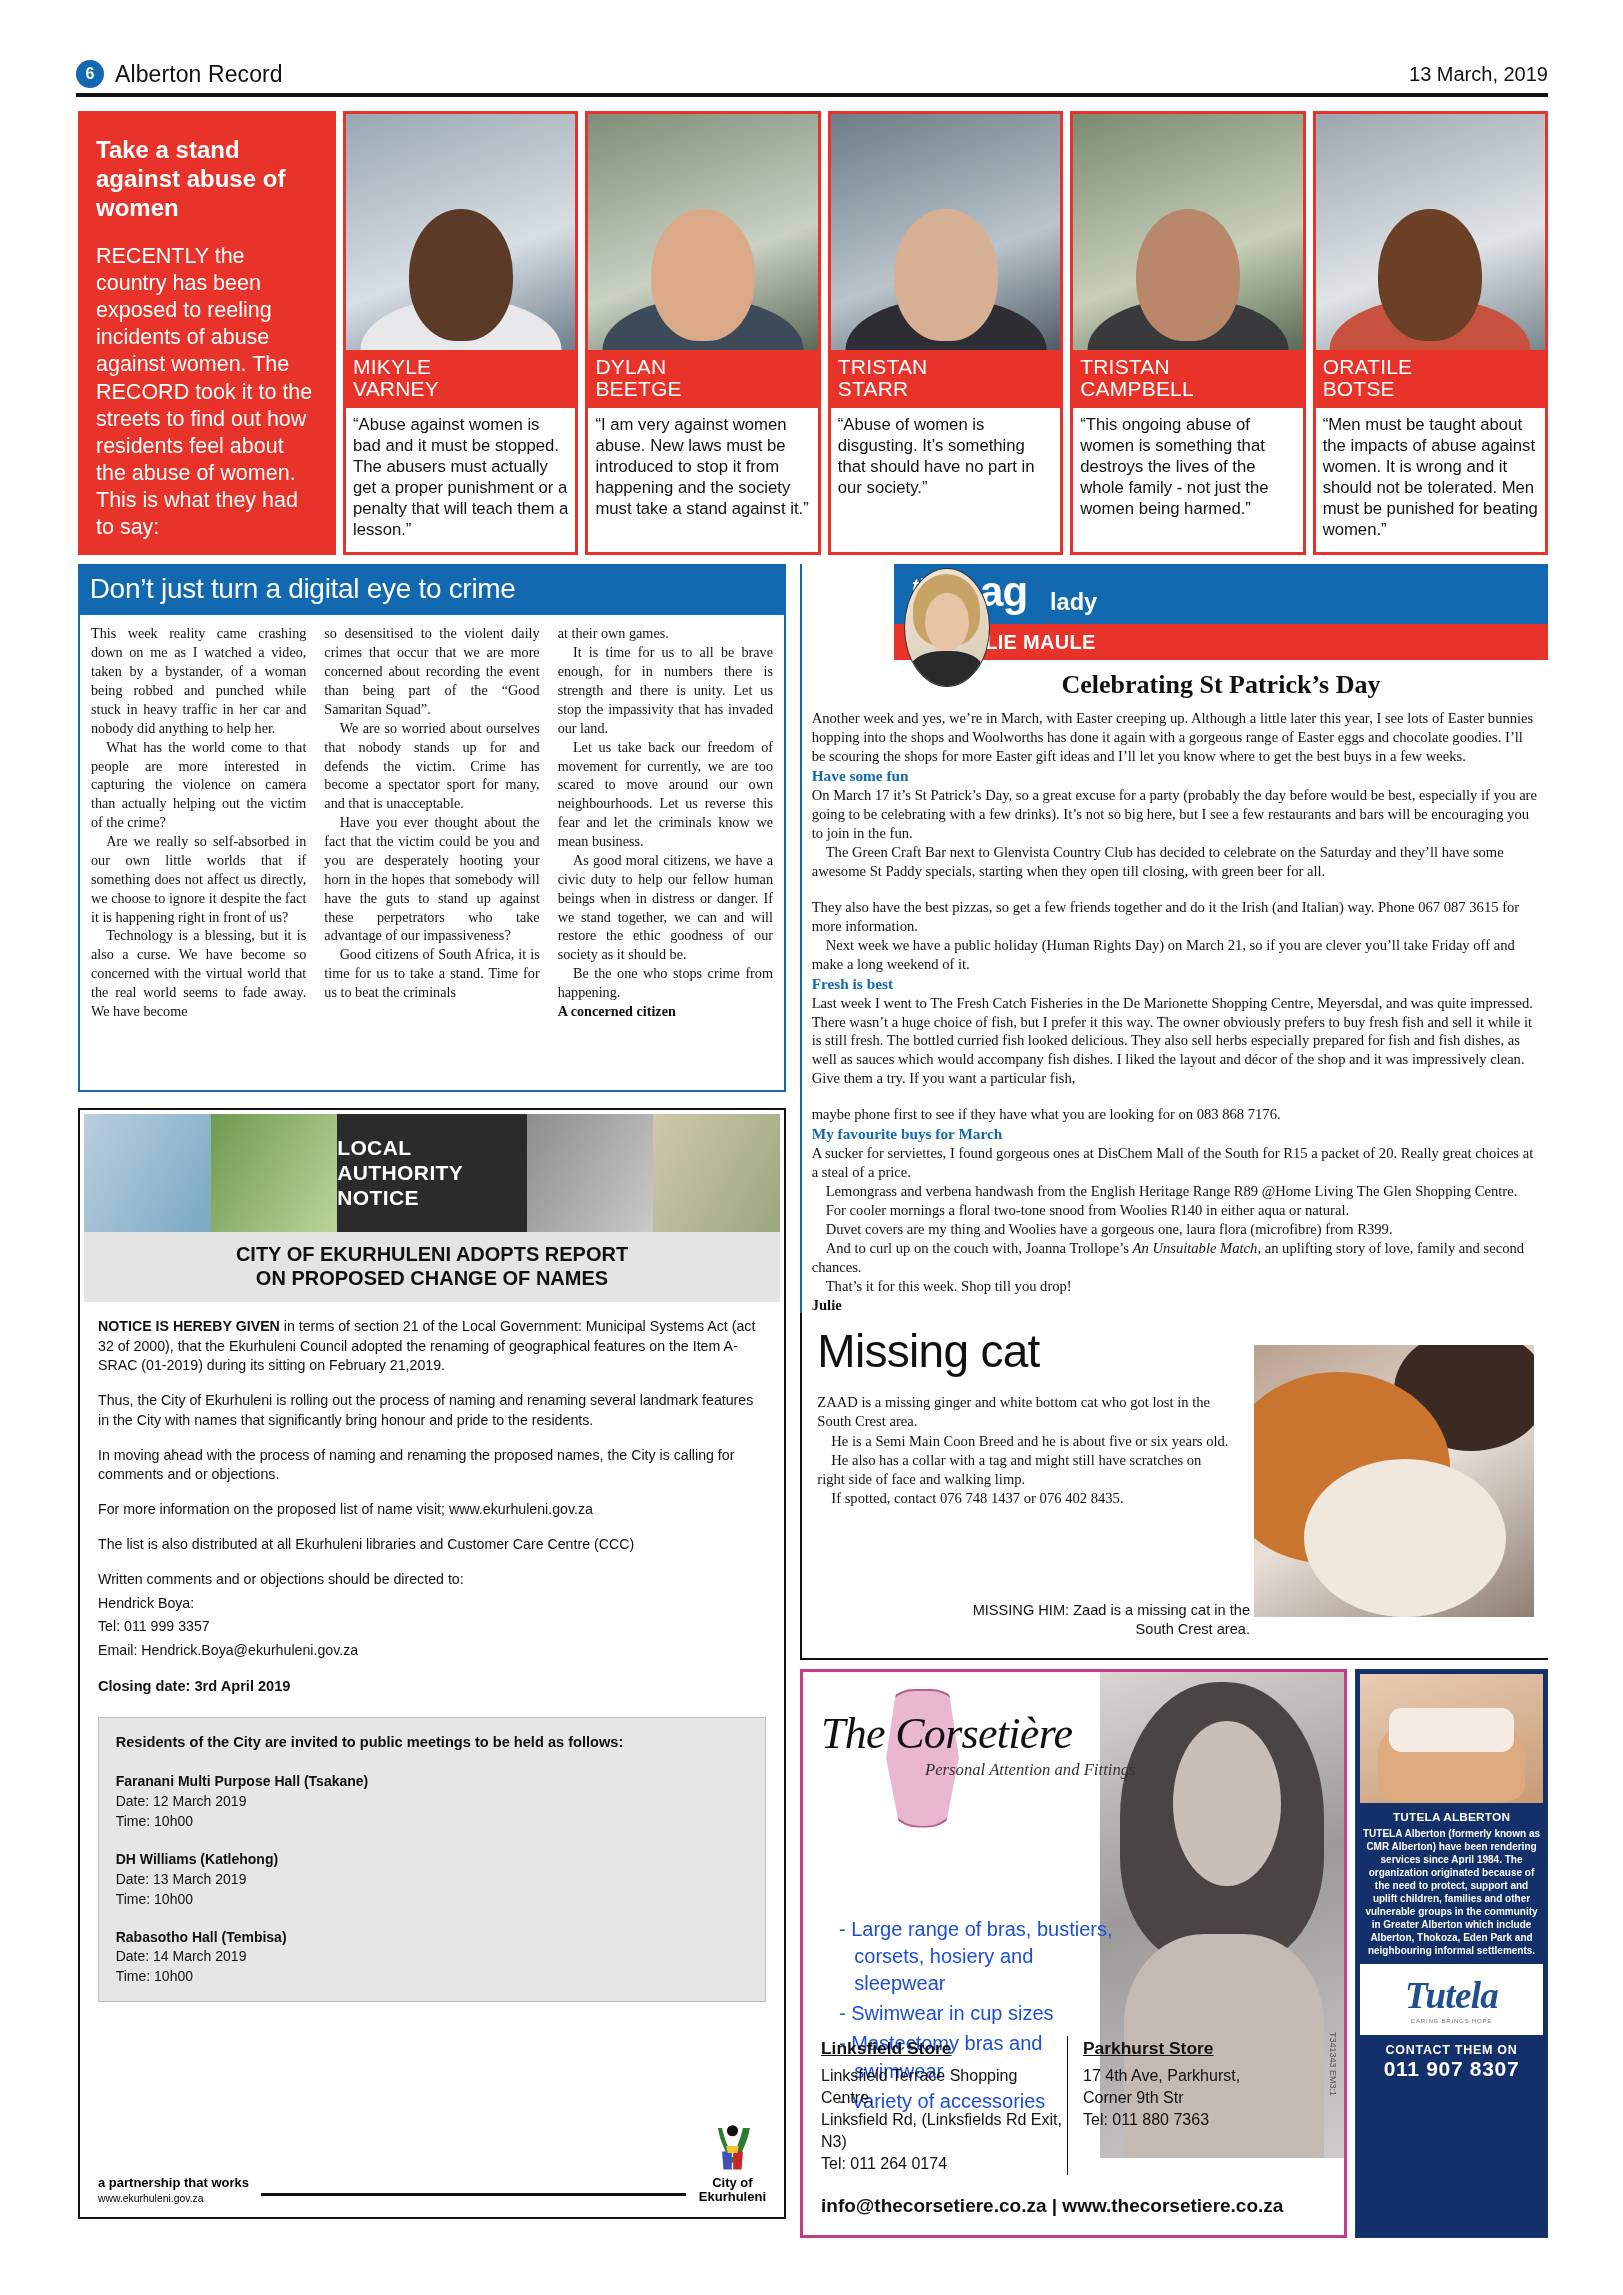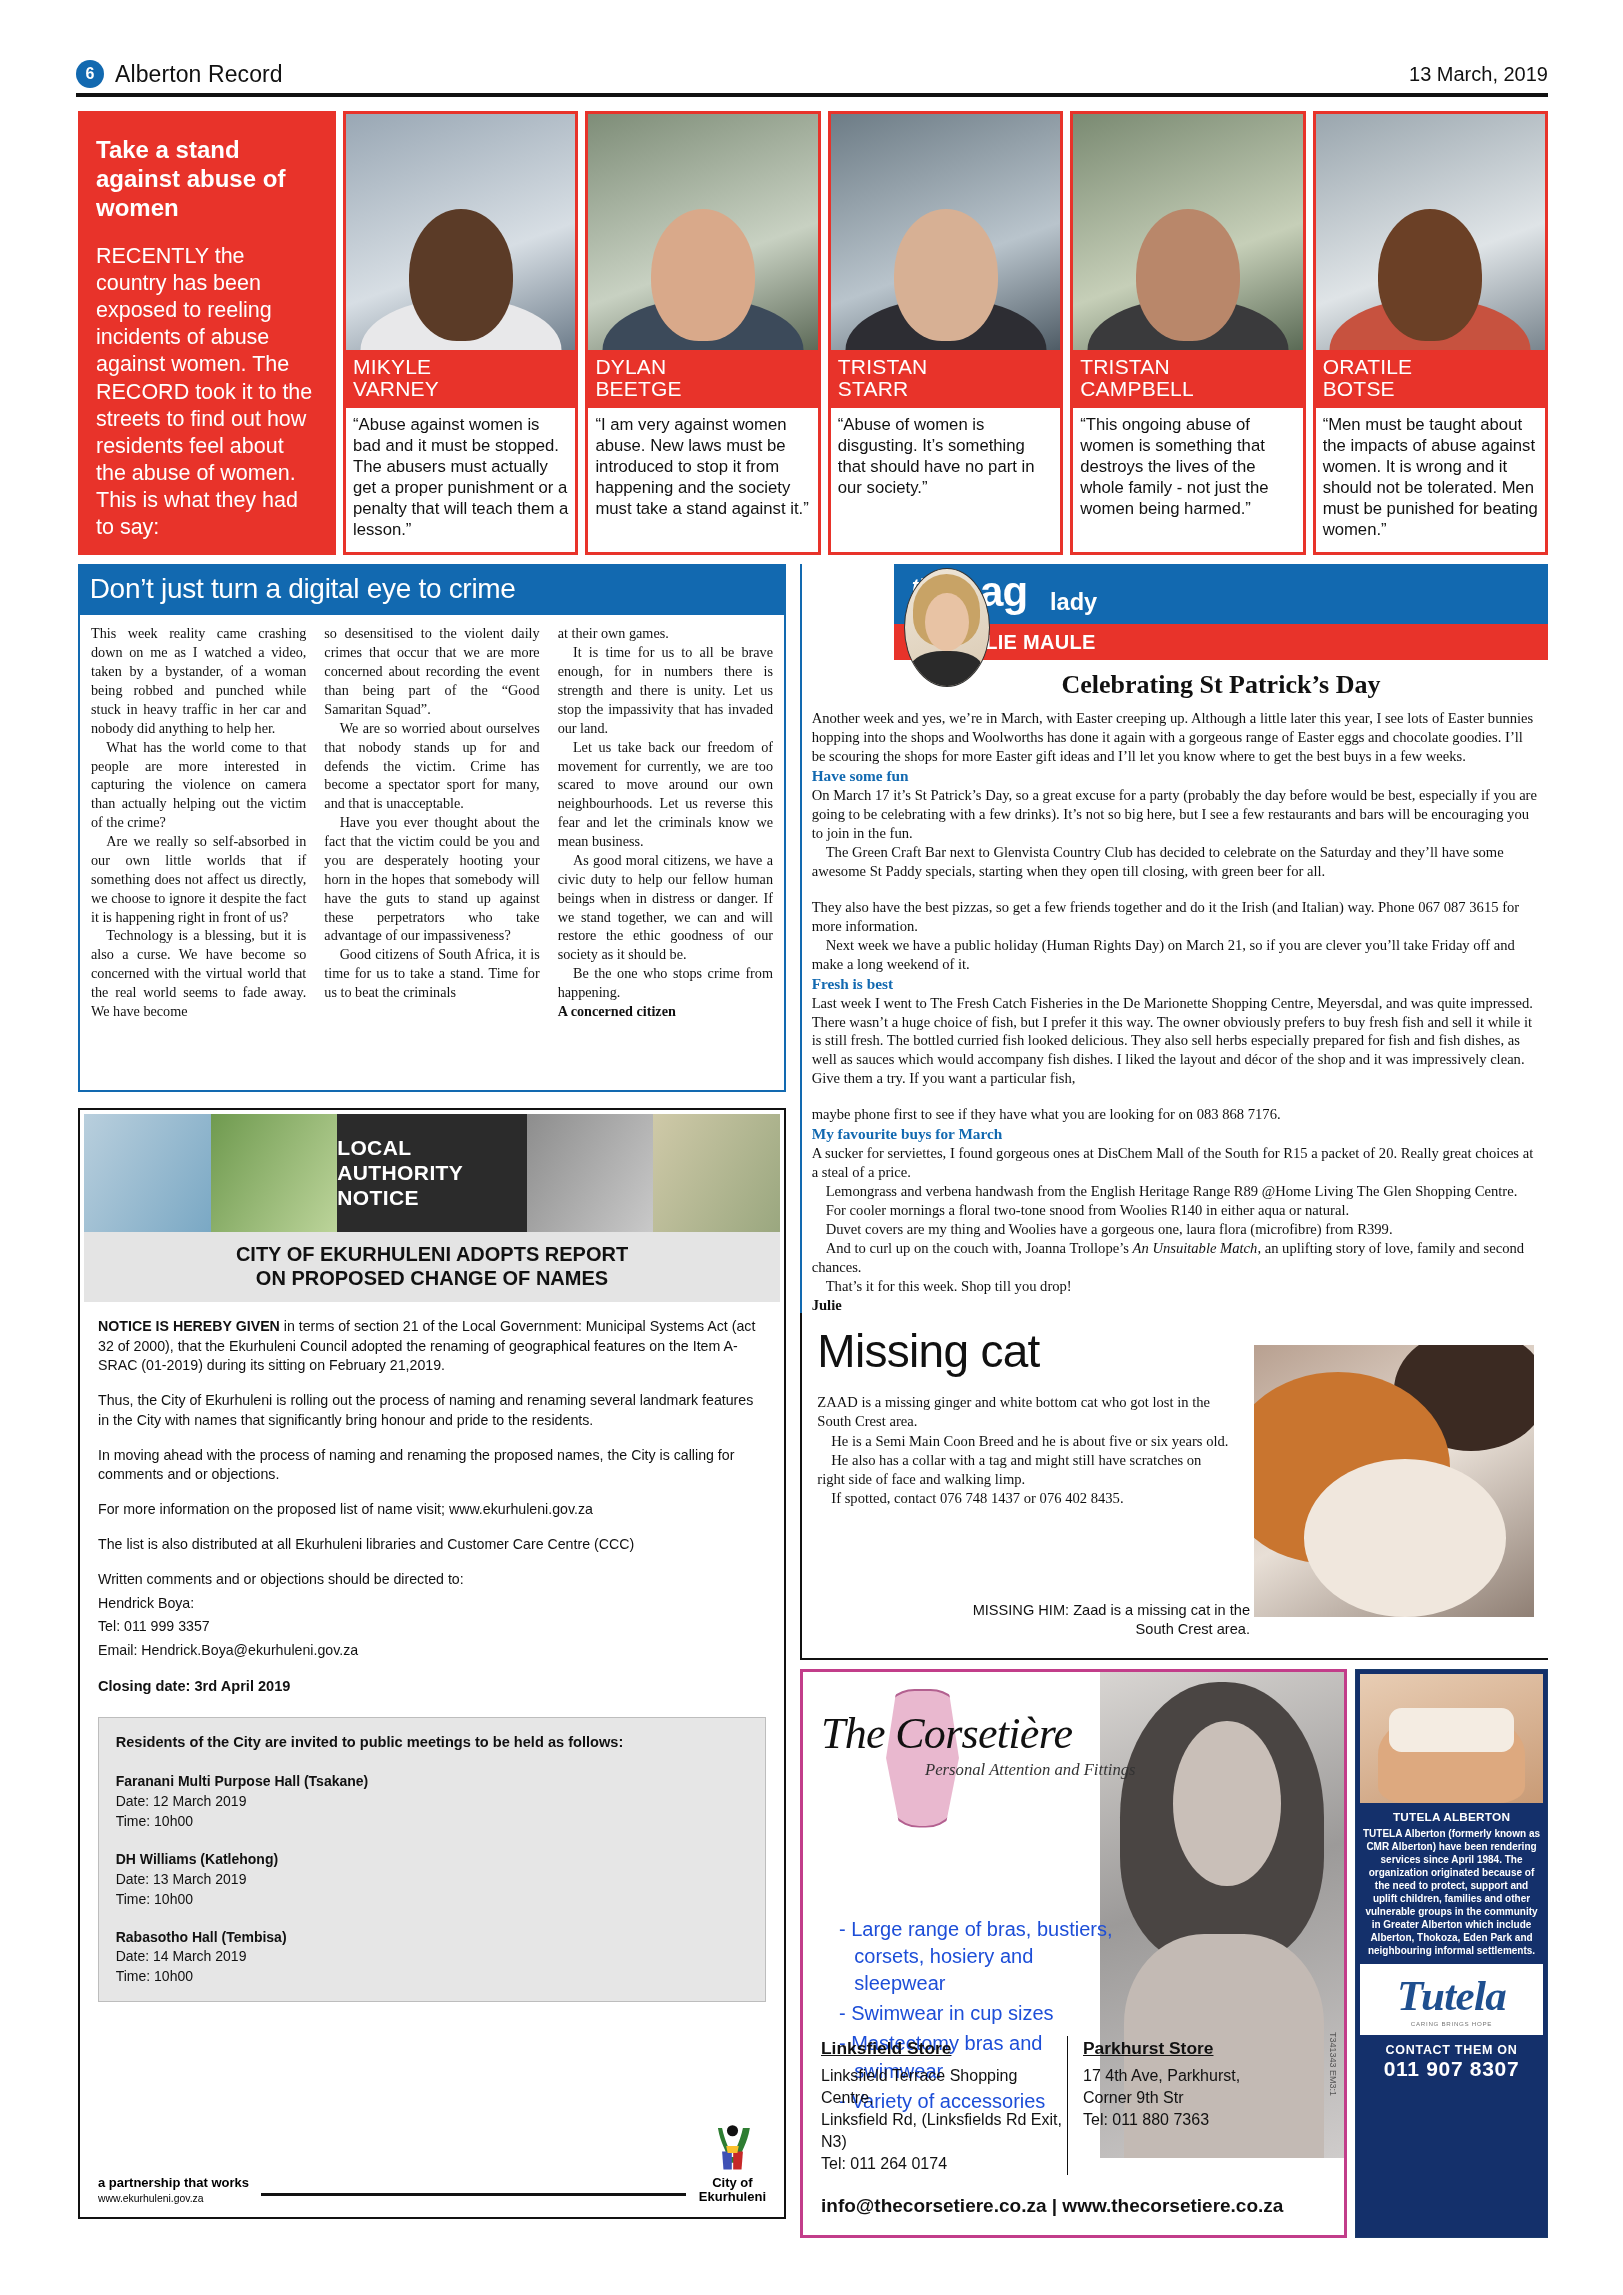--- a/index.html
+++ b/index.html
@@ -348,21 +348,21 @@
     padding: 7px 5.6px 4.2px 5.6px; color:#fff; text-align:center;
     font-size: 10px; line-height: 1.3; font-weight: bold;
   }
   .tut-text .big { font-size: 11.8px; letter-spacing:0.2px; display:block; margin-bottom:1.4px; }
   .tut-logo {
     margin: 2.8px 4.2px; background:#fff; height: 71px;
     display:flex; flex-direction:column; align-items:center; justify-content:center;
   }
   .tut-logo .word {
     font-family:"Liberation Serif", serif; font-style: italic; font-weight:bold;
-    font-size: 43px; color:#1f4f8f; letter-spacing:-0.7px;
+    font-size: 37px; color:#1f4f8f; letter-spacing:-0.7px;
   }
   .tut-logo .sub { font-size: 6.2px; color:#777; letter-spacing:0.7px; }
   .tut-cta {
     text-align:center; color:#fff; padding: 5.6px 2.8px 8.3px 2.8px;
   }
   .tut-cta .l1 { font-size: 12.5px; font-weight:bold; letter-spacing:0.7px; }
   .tut-cta .l2 { font-size: 21px; font-weight:bold; letter-spacing:0.7px; }
 </style>
 </head>
 <body>

